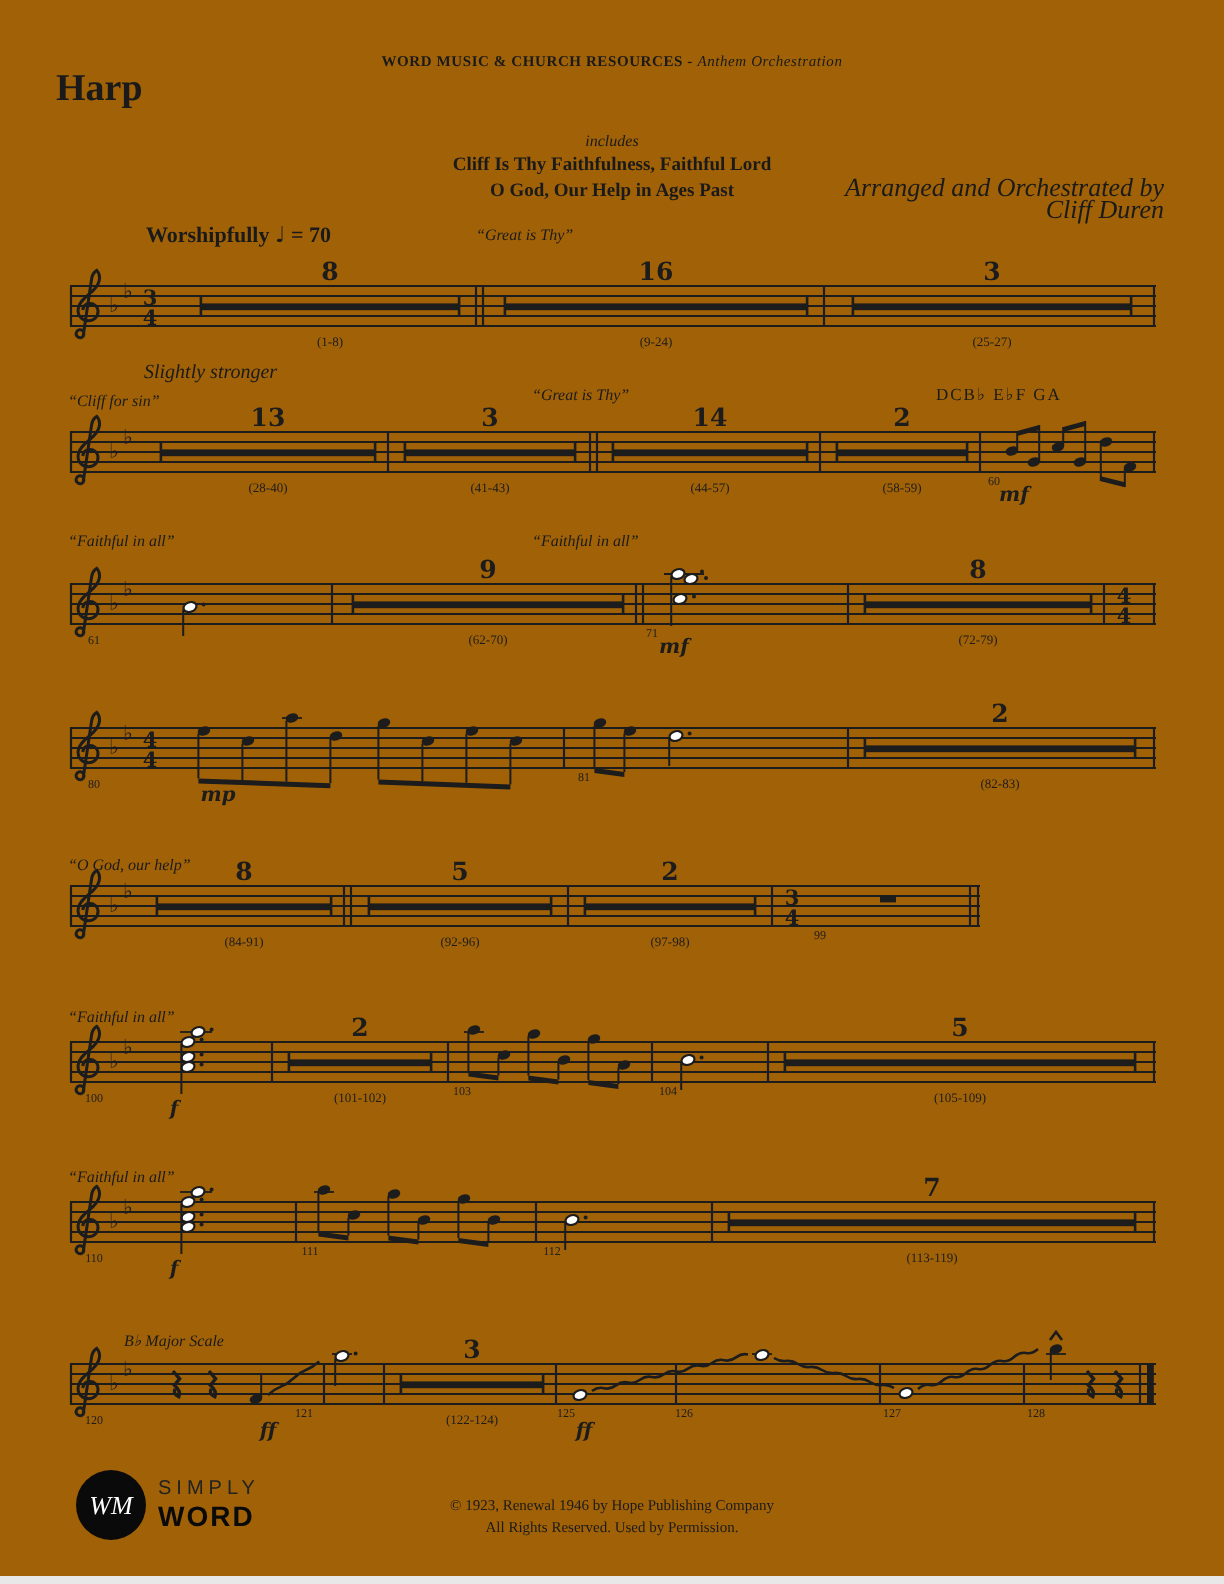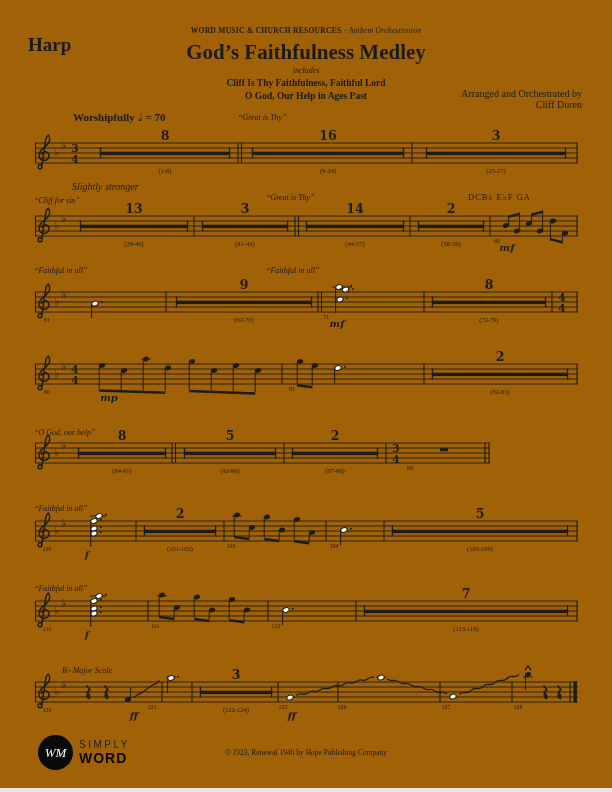--- a/index.html
+++ b/index.html
@@ -8,21 +8,21 @@
   .abs{position:absolute;}
   .ctr{left:0;width:612px;text-align:center;}
   .publisher{top:26px;font-size:7.5px;letter-spacing:.3px;}
   .publisher .b{font-weight:bold;}
   .publisher .i{font-style:italic;}
   .instrument{left:28px;top:34px;font-size:19px;font-weight:bold;}
   .title{top:40px;font-size:21px;font-weight:bold;}
   .includes{top:66px;font-size:8px;font-style:italic;}
   .song{font-weight:bold;font-size:9.5px;}
   .song1{top:78px;} .song2{top:91px;}
-  .arranger{right:30px;top:88px;font-size:10px;text-align:right;line-height:11px;}
+  .arranger{right:30px;top:88px;font-size:13px;font-style:italic;text-align:right;line-height:11px;}
   .tempo{left:73px;top:111px;font-size:11px;font-weight:bold;}
   .tempo .glyph{font-family:"DejaVu Sans",sans-serif;font-weight:normal;}
   .cue{font-size:8px;font-style:italic;}
   .cue-lg{font-size:10px;font-style:italic;}
   .pedals{font-size:8.5px;letter-spacing:1px;}
   svg.sys{position:absolute;left:0;}
   .sl{stroke:#1c1c1c;stroke-width:.9;}
   .bar{stroke:#1c1c1c;stroke-width:1.1;}
   .st{stroke:#1c1c1c;stroke-width:1;}
   .lg{stroke:#1c1c1c;stroke-width:.9;}
@@ -46,21 +46,20 @@
 </head>
 <body>
 
 <div class="page">
 
   <div class="abs ctr publisher">
     <span class="b">WORD MUSIC &amp; CHURCH RESOURCES -</span>
     <span class="i">Anthem Orchestration</span>
   </div>
   <div class="abs instrument">Harp</div>
-  <div class="abs ctr title">God’s Faithfulness Medley</div>
   <div class="abs ctr includes">includes</div>
   <div class="abs ctr song song1">Cliff Is Thy Faithfulness, Faithful Lord</div>
   <div class="abs ctr song song2">O God, Our Help in Ages Past</div>
   <div class="abs arranger">
     <div>Arranged and Orchestrated by</div>
     <div>Cliff Duren</div>
   </div>
   <div class="abs tempo">
     <span>Worshipfully</span>
     <span class="glyph">♩</span>
@@ -529,15 +528,16 @@
       <line class="bar" x1="570" y1="0" x2="570" y2="20"></line>
       <rect x="573.5" y="-0.5" width="3.4" height="21" fill="#1c1c1c"></rect>
     </g>
   </svg>
 
   <div class="abs logo-circle">WM</div>
   <div class="abs logo-simply">SIMPLY</div>
   <div class="abs logo-word">WORD</div>
   <div class="abs ctr copyright">
     <div>© 1923, Renewal 1946 by Hope Publishing Company</div>
+    <div>All Rights Reserved. Used by Permission.</div>
   </div>
 
 </div>
 
 </body></html>

